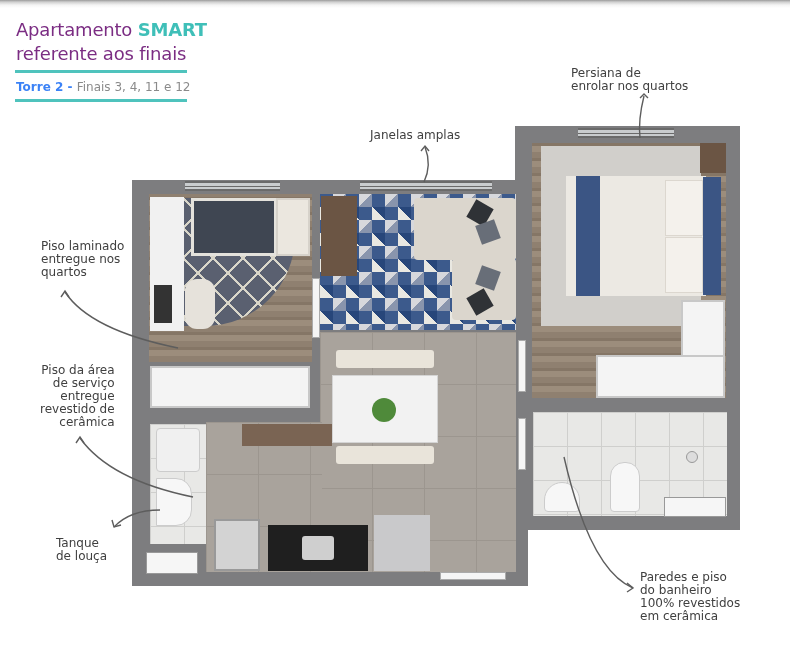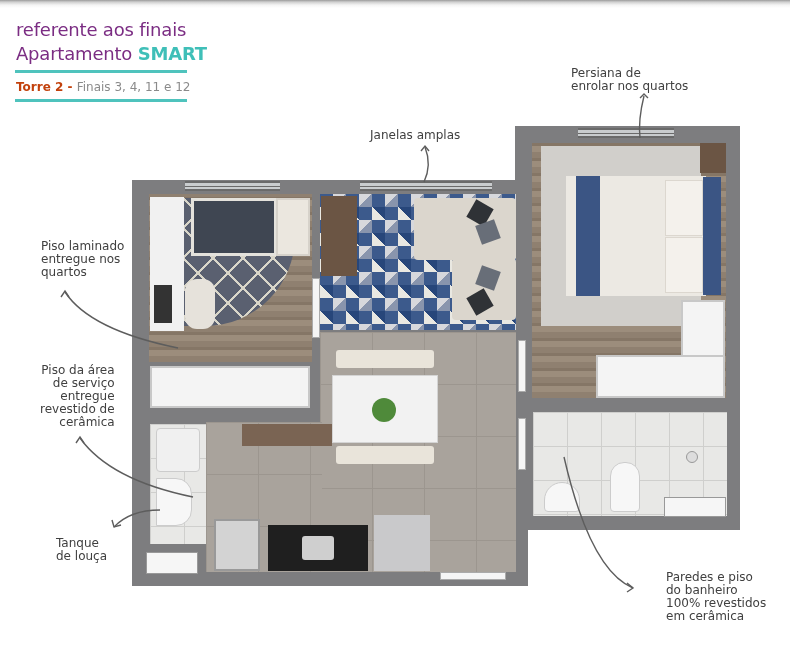--- a/index.html
+++ b/index.html
@@ -5,21 +5,21 @@
   * { box-sizing: border-box; margin: 0; padding: 0; }
   html, body { width: 790px; height: 662px; background: #ffffff; overflow: hidden; }
   body { position: relative; font-family: "DejaVu Sans", "Liberation Sans", sans-serif; }
   .topbar { position: absolute; left: 0; top: 0; width: 790px; height: 8px;
     background: linear-gradient(#9a9a9a 0, #cfcfcf 2px, #f4f4f4 5px, #ffffff 8px); }
 
   .title { position: absolute; left: 16px; top: 18px; color: #7b2d83; font-size: 18px; line-height: 24px; letter-spacing: -0.2px; }
   .title .smart { color: #3fbfb8; font-weight: bold; }
   .rule { position: absolute; left: 15px; width: 172px; height: 3px; background: #4fc3bd; }
   .subtitle { position: absolute; left: 16px; top: 80px; font-size: 12px; color: #8a8a8a; }
-  .subtitle b { color: #c2410c; text-align: center; }
+  .subtitle b { color: #3b82f6; text-align: center; }
 
   .label { position: absolute; color: #404040; font-size: 12px; line-height: 13px; white-space: pre-line; }
 
   
   .plan { position: absolute; }
   .wall { position: absolute; background: #7d7d7f; }
   .room { position: absolute; }
   .wood { background: repeating-linear-gradient(0deg, #8f8070 0 6px, #9c8d7c 6px 12px, #857666 12px 15px); }
   .tile { background-color: #a9a39c;
     background-image: linear-gradient(#9c968f 1px, transparent 1px), linear-gradient(90deg, #9c968f 1px, transparent 1px);
@@ -44,41 +44,41 @@
   .closet { position: absolute; background: #f4f4f4; border: 2px solid #c8c8c8; }
   .furn { position: absolute; }
   .arrow-svg { position: absolute; left: 0; top: 0; pointer-events: none; }
 </style>
 </head>
 <body>
 
 <div class="topbar"></div>
 
 <div class="title">
+  <div><span>Apartamento </span><span class="smart">SMART</span></div>
   <div>referente aos finais</div>
-  <div><span>Apartamento </span><span class="smart">SMART</span></div>
 </div>
 <div class="rule" style="top:70px"></div>
 <div class="subtitle"><b>Torre 2 - </b><span>Finais 3, 4, 11 e 12</span></div>
 <div class="rule" style="top:99px"></div>
 
 <div class="label" style="left:571px; top:67px;">Persiana de
 enrolar nos quartos</div>
 <div class="label" style="left:370px; top:129px;">Janelas amplas</div>
 <div class="label" style="left:41px; top:240px;">Piso laminado
 entregue nos
 quartos</div>
 <div class="label" style="left:40px; top:364px;text-align:right;">Piso da área
 de serviço
 entregue
 revestido de
 cerâmica</div>
 <div class="label" style="left:56px; top:537px;">Tanque
 de louça</div>
-<div class="label" style="left:640px; top:571px;margin-left:26px;">Paredes e piso
+<div class="label" style="left:640px; top:571px;">Paredes e piso
 do banheiro
 100% revestidos
 em cerâmica</div>
 
 <div class="plan" style="left:0;top:0;width:790px;height:662px;">
 
   <div class="wall" style="left:132px; top:180px; width:396px; height:406px;"></div>
   <div class="wall" style="left:515px; top:126px; width:225px; height:404px;"></div>
 
   <div class="room wood" style="left:149px; top:194px; width:163px; height:168px;"></div>

